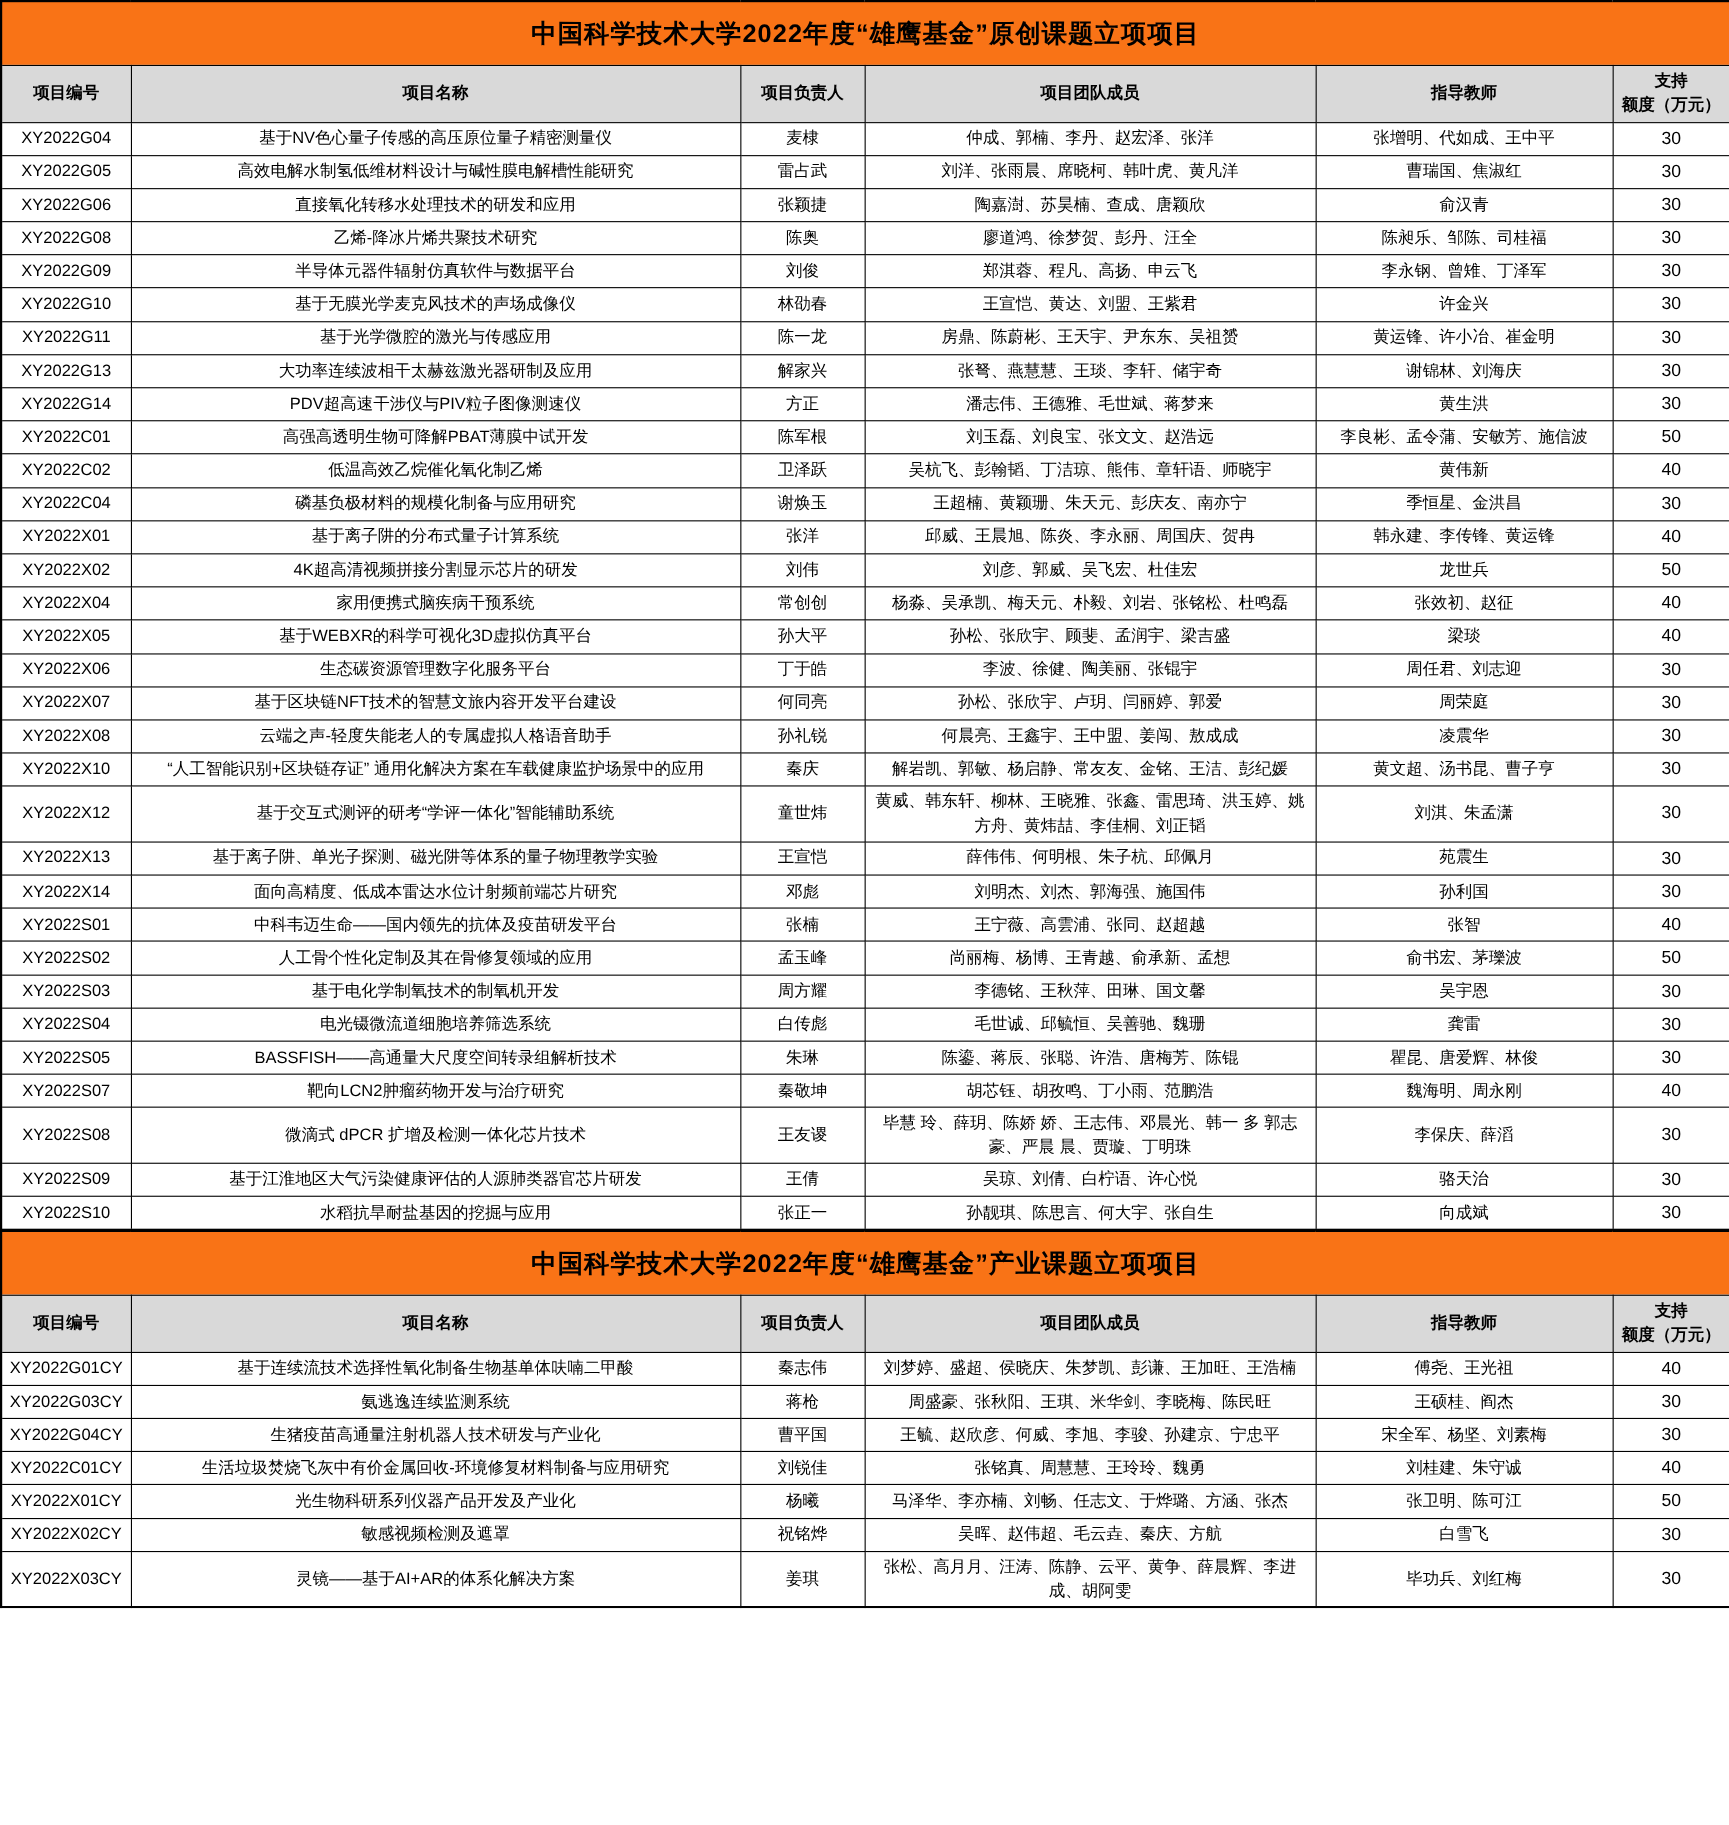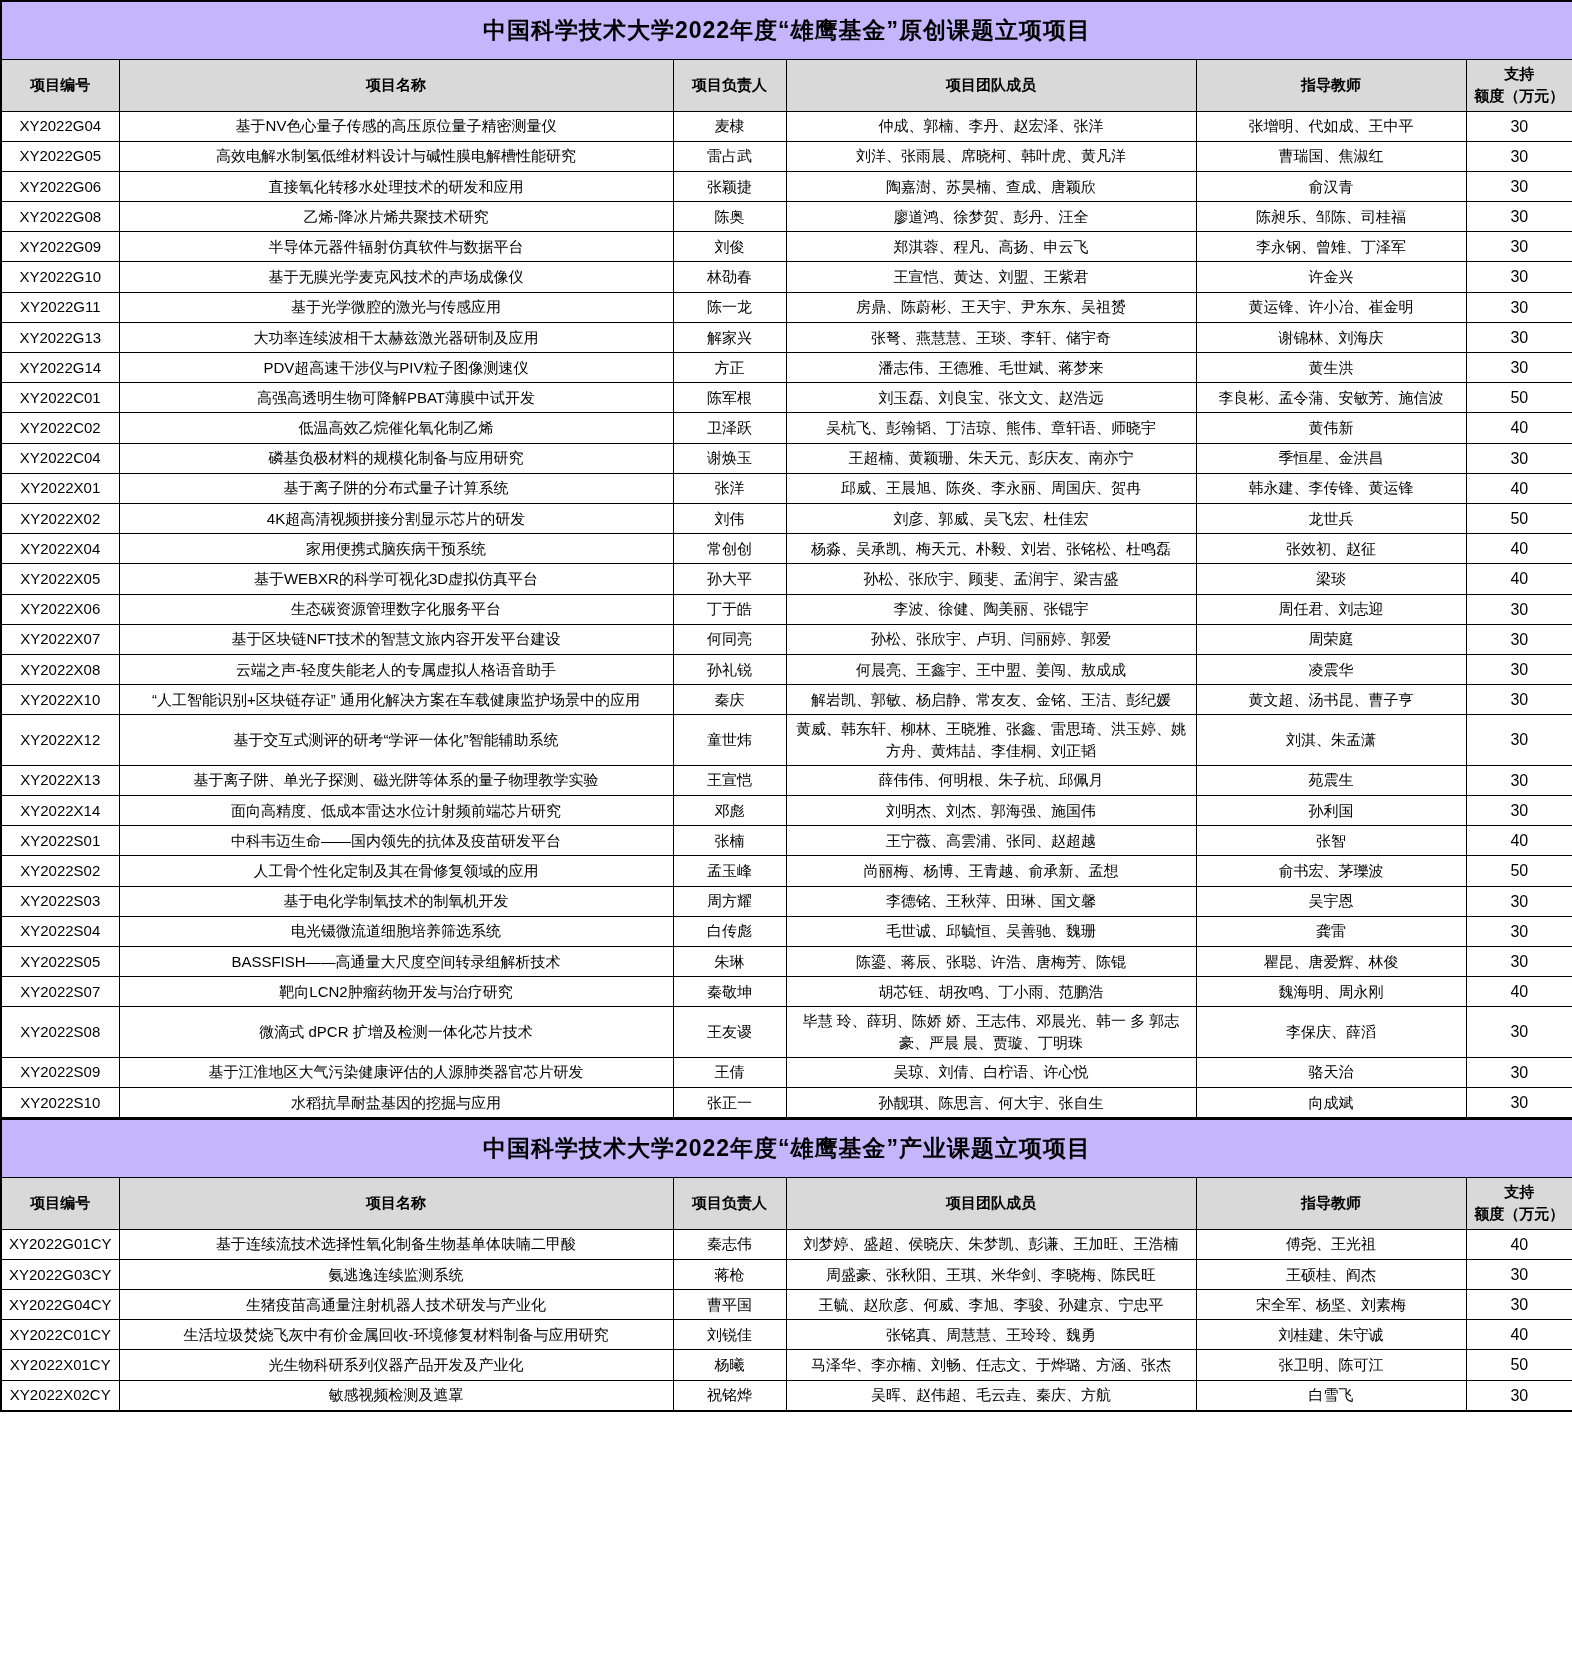--- a/index.html
+++ b/index.html
@@ -8,21 +8,21 @@
   table { border-collapse:collapse; width:100%; table-layout:fixed; border:2px solid #000; }
   table + table { margin-top:-1px; }
   col.c0{width:118px} col.c1{width:554px} col.c2{width:113px}
   col.c3{width:410px} col.c4{width:270px} col.c5{width:107px}
   th,td {
     border:1px solid #000; text-align:center; vertical-align:middle;
     font-size:15px; line-height:1.45; padding:3px 6px; height:30px;
     box-sizing:border-box; overflow-wrap:break-word;
   }
   th.title-cell {
-    background:#c4b5fd; font-weight:bold; font-size:23px;
+    background:#f97316; font-weight:bold; font-size:23px;
     height:58px; letter-spacing:1px;
   }
   th.col-head {
     background:#d9d9d9; font-weight:bold; height:52px; white-space:pre-line;
   }
   td.cell-amount { font-size:16px; }
 </style>
 </head>
 <body>
 
@@ -374,15 +374,23 @@
           <td class="cell-amount">50</td>
         </tr>
         <tr>
           <td class="cell-id">XY2022X02CY</td>
           <td class="cell-name">敏感视频检测及遮罩</td>
           <td class="cell-leader">祝铭烨</td>
           <td class="cell-team">吴晖、赵伟超、毛云垚、秦庆、方航</td>
           <td class="cell-advisor">白雪飞</td>
           <td class="cell-amount">30</td>
         </tr>
+        <tr>
+          <td class="cell-id">XY2022X03CY</td>
+          <td class="cell-name">灵镜——基于AI+AR的体系化解决方案</td>
+          <td class="cell-leader">姜琪</td>
+          <td class="cell-team">张松、高月月、汪涛、陈静、云平、黄争、薛晨辉、李进成、胡阿雯</td>
+          <td class="cell-advisor">毕功兵、刘红梅</td>
+          <td class="cell-amount">30</td>
+        </tr>
       </tbody>
     </table>
 </div>
 
 </body></html>

